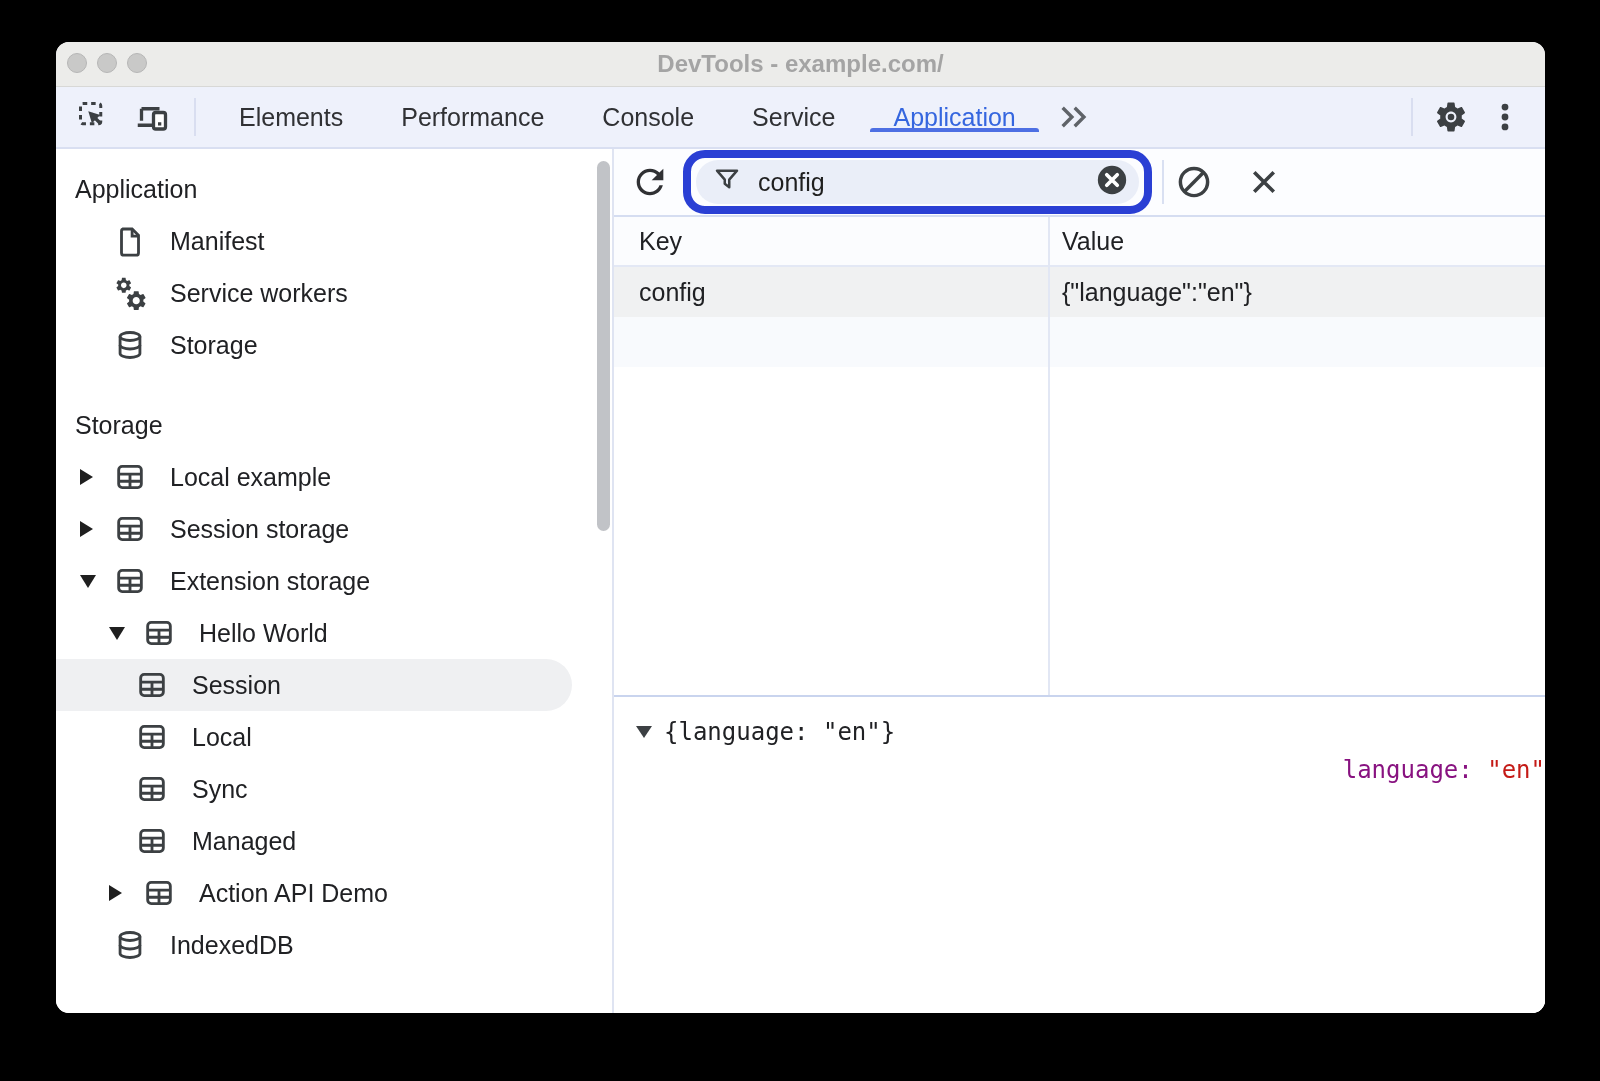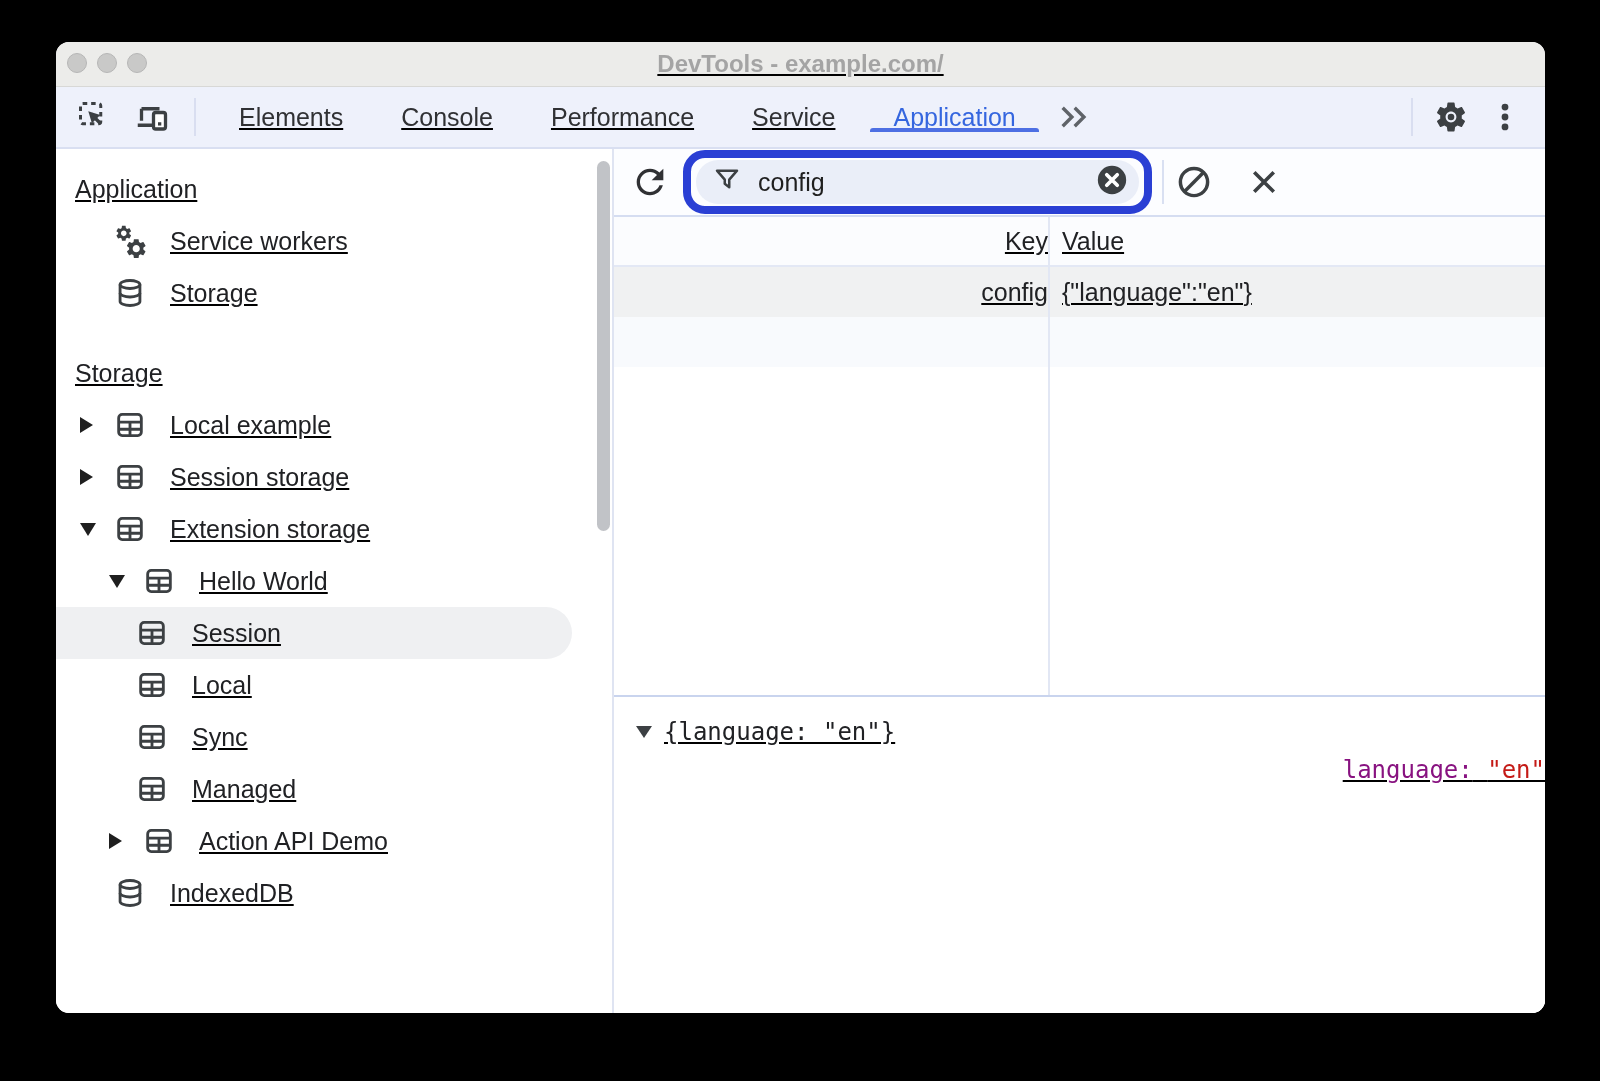--- a/index.html
+++ b/index.html
@@ -1,19 +1,19 @@
 <!DOCTYPE html>
 <html><head>
 <meta charset="utf-8">
 <style>
   html,body{margin:0;padding:0;background:#000;width:1600px;height:1081px;overflow:hidden;
     font-family:"Liberation Sans",sans-serif;-webkit-font-smoothing:antialiased;}
   .stage{position:relative;width:1600px;height:1081px;background:#000;}
   .window{position:absolute;left:56px;top:42px;width:1489px;height:971px;background:#fff;
-    border-radius:13px;overflow:hidden;display:flex;flex-direction:column;text-decoration:underline;}
+    border-radius:13px;overflow:hidden;display:flex;flex-direction:column;}
   
   .titlebar{height:44px;background:#ECECEA;border-bottom:1px solid #D8D8D6;position:relative;
     display:flex;align-items:center;justify-content:center;flex:0 0 auto;}
   .traffic{position:absolute;left:11px;top:11px;display:flex;gap:10px;}
   .light{width:20px;height:20px;border-radius:50%;background:#C9C9C8;border:1px solid #B6B6B6;box-sizing:border-box;}
   .title-text{font-size:24px;font-weight:bold;color:#A4A4A4;}
   
   .toolbar{height:60px;background:#EEF1FB;border-bottom:2px solid #D9DFF1;display:flex;
     align-items:center;flex:0 0 auto;position:relative;}
   .tb-icon{width:44px;height:44px;display:flex;align-items:center;justify-content:center;flex:0 0 auto;}
@@ -54,21 +54,21 @@
   .filter-pill{flex:1;height:44px;background:#EAEEF8;border-radius:22px;display:flex;align-items:center;padding:0 10px 0 16px;}
   .filter-input{flex:1;border:none;outline:none;background:transparent;font-size:25px;color:#1f1f1f;
     font-family:"Liberation Sans",sans-serif;margin-left:14px;min-width:0;}
   .fb-div{position:absolute;left:548px;top:11px;width:2px;height:44px;background:#D9E0F2;}
   .block-btn{position:absolute;left:558px;top:11px;width:44px;height:44px;display:flex;align-items:center;justify-content:center;}
   .close-btn{position:absolute;left:628px;top:11px;width:44px;height:44px;display:flex;align-items:center;justify-content:center;}
   
   .grid{height:480px;flex:0 0 auto;position:relative;border-bottom:2px solid #C9D4EE;box-sizing:border-box;font-size:25px;color:#202124;}
   .col-div{position:absolute;left:434px;top:0;bottom:0;width:2px;background:#E2E7F4;}
   .grid-header{height:50px;display:flex;background:#FBFCFE;border-bottom:2px solid #E3E8F5;box-sizing:border-box;align-items:center;}
-  .gcol-key{width:434px;flex:0 0 auto;padding-left:25px;box-sizing:border-box;text-align:right;}
+  .gcol-key{width:434px;flex:0 0 auto;padding-left:25px;box-sizing:border-box;}
   .gcol-val{flex:1;padding-left:14px;}
   .grid-row{height:50px;display:flex;align-items:center;}
   .grid-row.data{background:#F0F1F2;}
   .grid-row.alt{background:#F8FAFD;}
   
   .preview{flex:1;background:#fff;font-family:"DejaVu Sans Mono",monospace;font-size:24px;
     color:#202124;padding:16px 0 0 22px;line-height:38px;}
   .pv-line{display:flex;align-items:center;white-space:pre;}
   .pv-arrow{width:0;height:0;border-top:12px solid #3c4043;border-left:8px solid transparent;border-right:8px solid transparent;margin-right:12px;flex:0 0 auto;}
   .pv-child{padding-left:56px;justify-content:flex-end;}
@@ -105,22 +105,22 @@
           <path d="M5 6.5 v8" stroke="#3C4043" stroke-width="2.2" fill="none"></path>
           <path d="M2.5 17.5 h10" stroke="#3C4043" stroke-width="2.2" fill="none"></path>
           <rect x="13" y="9" width="8" height="11" rx="1.5" fill="#fff" stroke="#3C4043" stroke-width="2.2"></rect>
           <rect x="16" y="15.5" width="2.2" height="2.2" fill="#3C4043"></rect>
         </svg>
       </div>
       <div class="vdiv"></div>
 
       <div class="tabs">
         <div class="tab">Elements</div>
+        <div class="tab">Performance</div>
         <div class="tab">Console</div>
-        <div class="tab">Performance</div>
         <div class="tab">Service</div>
         <div class="tab active">Application</div>
         <div class="tab-overflow">
           <svg width="34" height="34" viewBox="0 0 24 24">
             <path d="M4 5.5 l6.5 6.5 -6.5 6.5" stroke="#5F6368" stroke-width="2.4" fill="none"></path>
             <path d="M12.5 5.5 l6.5 6.5 -6.5 6.5" stroke="#5F6368" stroke-width="2.4" fill="none"></path>
           </svg>
         </div>
       </div>
 
@@ -141,20 +141,30 @@
         </div>
       </div>
     </div>
 
     <div class="content">
 
       <div class="sidebar">
 
         <div class="section-title">Application</div>
 
+        <div class="tree-row lvl0">
+          <span class="arrow-slot"></span>
+          <span class="row-icon">
+            <svg width="34" height="34" viewBox="0 0 24 24">
+              <path d="M6.5 3.5 h7 l4.5 4.5 v12.5 a1.5 1.5 0 0 1 -1.5 1.5 h-9 a1.5 1.5 0 0 1 -1.5 -1.5 v-15.5 a1.5 1.5 0 0 1 1.5 -1.5 z" fill="none" stroke="#3C4043" stroke-width="2"></path>
+              <path d="M13.5 3.8 v4.7 h4.7" fill="none" stroke="#3C4043" stroke-width="2"></path>
+            </svg>
+          </span>
+          <span class="row-label">Manifest</span>
+        </div>
 
         <div class="tree-row lvl0">
           <span class="arrow-slot"></span>
           <span class="row-icon">
             <svg width="34" height="34" viewBox="0 0 24 24">
               <g transform="translate(1,0) scale(0.55)">
                 <path fill="#3C4043" d="M19.14,12.94c0.04-0.3,0.06-0.61,0.06-0.94c0-0.32-0.02-0.64-0.07-0.94l2.03-1.58c0.18-0.14,0.23-0.41,0.12-0.61 l-1.92-3.32c-0.12-0.22-0.37-0.29-0.59-0.22l-2.39,0.96c-0.5-0.38-1.03-0.7-1.62-0.94L14.4,2.81c-0.04-0.24-0.24-0.41-0.48-0.41 h-3.84c-0.24,0-0.43,0.17-0.47,0.41L9.25,5.35C8.66,5.59,8.12,5.92,7.63,6.29L5.24,5.33c-0.22-0.08-0.47,0-0.59,0.22L2.74,8.87 C2.62,9.08,2.66,9.34,2.86,9.48l2.03,1.58C4.84,11.36,4.8,11.69,4.8,12s0.02,0.64,0.07,0.94l-2.03,1.58 c-0.18,0.14-0.23,0.41-0.12,0.61l1.92,3.32c0.12,0.22,0.37,0.29,0.59,0.22l2.39-0.96c0.5,0.38,1.03,0.7,1.62,0.94l0.36,2.54 c0.05,0.24,0.24,0.41,0.48,0.41h3.84c0.24,0,0.44-0.17,0.47-0.41l0.36-2.54c0.59-0.24,1.13-0.56,1.62-0.94l2.39,0.96 c0.22,0.08,0.47,0,0.59-0.22l1.92-3.32c0.12-0.22,0.07-0.47-0.12-0.61L19.14,12.94z M12,15.6c-1.98,0-3.6-1.62-3.6-3.6 s1.62-3.6,3.6-3.6s3.6,1.62,3.6,3.6S13.98,15.6,12,15.6z"></path>
               </g>
               <g transform="translate(8,9) scale(0.7)">
                 <path fill="#3C4043" d="M19.14,12.94c0.04-0.3,0.06-0.61,0.06-0.94c0-0.32-0.02-0.64-0.07-0.94l2.03-1.58c0.18-0.14,0.23-0.41,0.12-0.61 l-1.92-3.32c-0.12-0.22-0.37-0.29-0.59-0.22l-2.39,0.96c-0.5-0.38-1.03-0.7-1.62-0.94L14.4,2.81c-0.04-0.24-0.24-0.41-0.48-0.41 h-3.84c-0.24,0-0.43,0.17-0.47,0.41L9.25,5.35C8.66,5.59,8.12,5.92,7.63,6.29L5.24,5.33c-0.22-0.08-0.47,0-0.59,0.22L2.74,8.87 C2.62,9.08,2.66,9.34,2.86,9.48l2.03,1.58C4.84,11.36,4.8,11.69,4.8,12s0.02,0.64,0.07,0.94l-2.03,1.58 c-0.18,0.14-0.23,0.41-0.12,0.61l1.92,3.32c0.12,0.22,0.37,0.29,0.59,0.22l2.39-0.96c0.5,0.38,1.03,0.7,1.62,0.94l0.36,2.54 c0.05,0.24,0.24,0.41,0.48,0.41h3.84c0.24,0,0.44-0.17,0.47-0.41l0.36-2.54c0.59-0.24,1.13-0.56,1.62-0.94l2.39,0.96 c0.22,0.08,0.47,0,0.59-0.22l1.92-3.32c0.12-0.22,0.07-0.47-0.12-0.61L19.14,12.94z M12,15.6c-1.98,0-3.6-1.62-3.6-3.6 s1.62-3.6,3.6-3.6s3.6,1.62,3.6,3.6S13.98,15.6,12,15.6z"></path>

